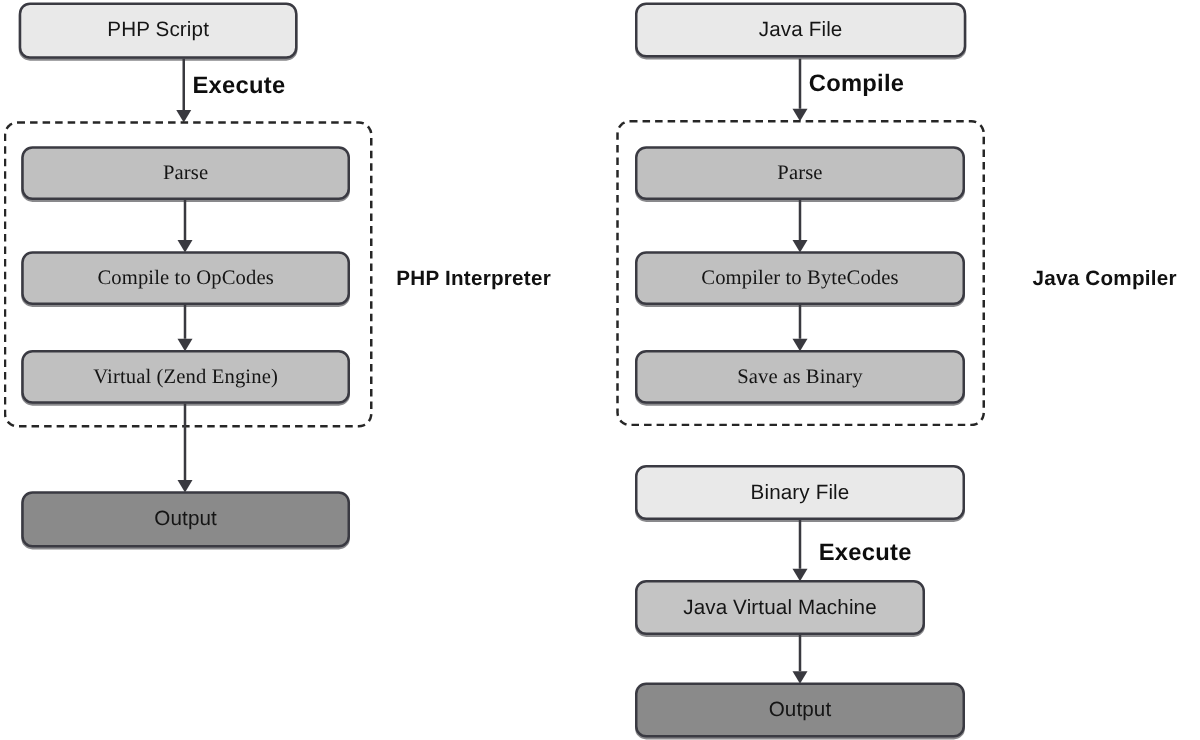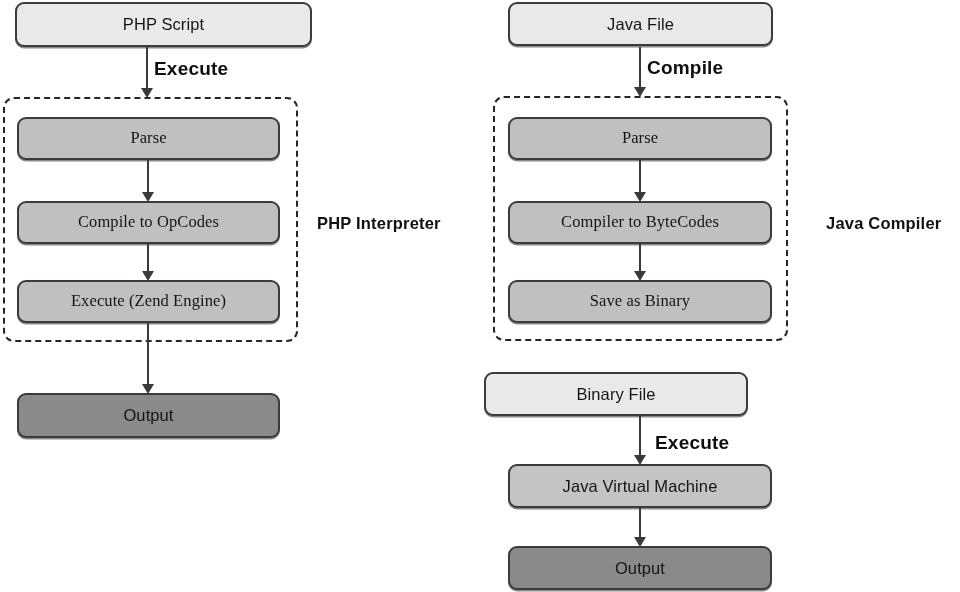--- a/index.html
+++ b/index.html
@@ -93,21 +93,21 @@
     color: #0e0e0e;
     white-space: nowrap;
     letter-spacing: 0.2px;
   }
 </style>
 </head>
 <body>
 
 <div id="diagram">
 
-  <div class="node light" style="left:15px; top:2px; width:297px; height:45px;">PHP Script</div>
+  <div class="node light" style="left:15px; top:2px; width:223px; height:45px;">PHP Script</div>
 
   <div class="arrow" style="left:132px; top:47px; width:30px; height:51px;">
     <div class="shaft" style="height:41px;"></div>
     <div class="head"></div>
   </div>
   <div class="edge-label" style="left:154px; top:58px;">Execute</div>
 
   <div class="group-frame" style="left:3px; top:97px; width:295px; height:245px;"></div>
 
   <div class="node mid" style="left:17px; top:117px; width:263px; height:43px;">Parse</div>
@@ -117,21 +117,21 @@
     <div class="head"></div>
   </div>
 
   <div class="node mid" style="left:17px; top:201px; width:263px; height:43px;">Compile to OpCodes</div>
 
   <div class="arrow" style="left:133px; top:244px; width:30px; height:37px;">
     <div class="shaft" style="height:27px;"></div>
     <div class="head"></div>
   </div>
 
-  <div class="node mid" style="left:17px; top:280px; width:263px; height:43px;">Execute (Zend Engine)</div>
+  <div class="node mid" style="left:17px; top:280px; width:263px; height:43px;">Virtual (Zend Engine)</div>
 
   <div class="arrow" style="left:133px; top:323px; width:30px; height:71px;">
     <div class="shaft" style="height:61px;"></div>
     <div class="head"></div>
   </div>
 
   <div class="node dark" style="left:17px; top:393px; width:263px; height:45px;">Output</div>
 
   <div class="group-caption" style="left:317px; top:214px;">PHP Interpreter</div>
 
@@ -154,29 +154,29 @@
 
   <div class="node mid" style="left:508px; top:201px; width:264px; height:43px;">Compiler to ByteCodes</div>
 
   <div class="arrow" style="left:625px; top:244px; width:30px; height:37px;">
     <div class="shaft" style="height:27px;"></div>
     <div class="head"></div>
   </div>
 
   <div class="node mid" style="left:508px; top:280px; width:264px; height:43px;">Save as Binary</div>
 
-  <div class="node light" style="left:484px; top:372px; width:264px; height:44px;">Binary File</div>
+  <div class="node light" style="left:508px; top:372px; width:264px; height:44px;">Binary File</div>
 
   <div class="arrow" style="left:625px; top:416px; width:30px; height:49px;">
     <div class="shaft" style="height:39px;"></div>
     <div class="head"></div>
   </div>
   <div class="edge-label" style="left:655px; top:432px;">Execute</div>
 
-  <div class="node midlite" style="left:508px; top:464px; width:264px; height:44px;">Java Virtual Machine</div>
+  <div class="node midlite" style="left:508px; top:464px; width:232px; height:44px;">Java Virtual Machine</div>
 
   <div class="arrow" style="left:625px; top:508px; width:30px; height:39px;">
     <div class="shaft" style="height:29px;"></div>
     <div class="head"></div>
   </div>
 
   <div class="node dark" style="left:508px; top:546px; width:264px; height:44px;">Output</div>
 
   <div class="group-caption" style="left:826px; top:214px;">Java Compiler</div>
 

